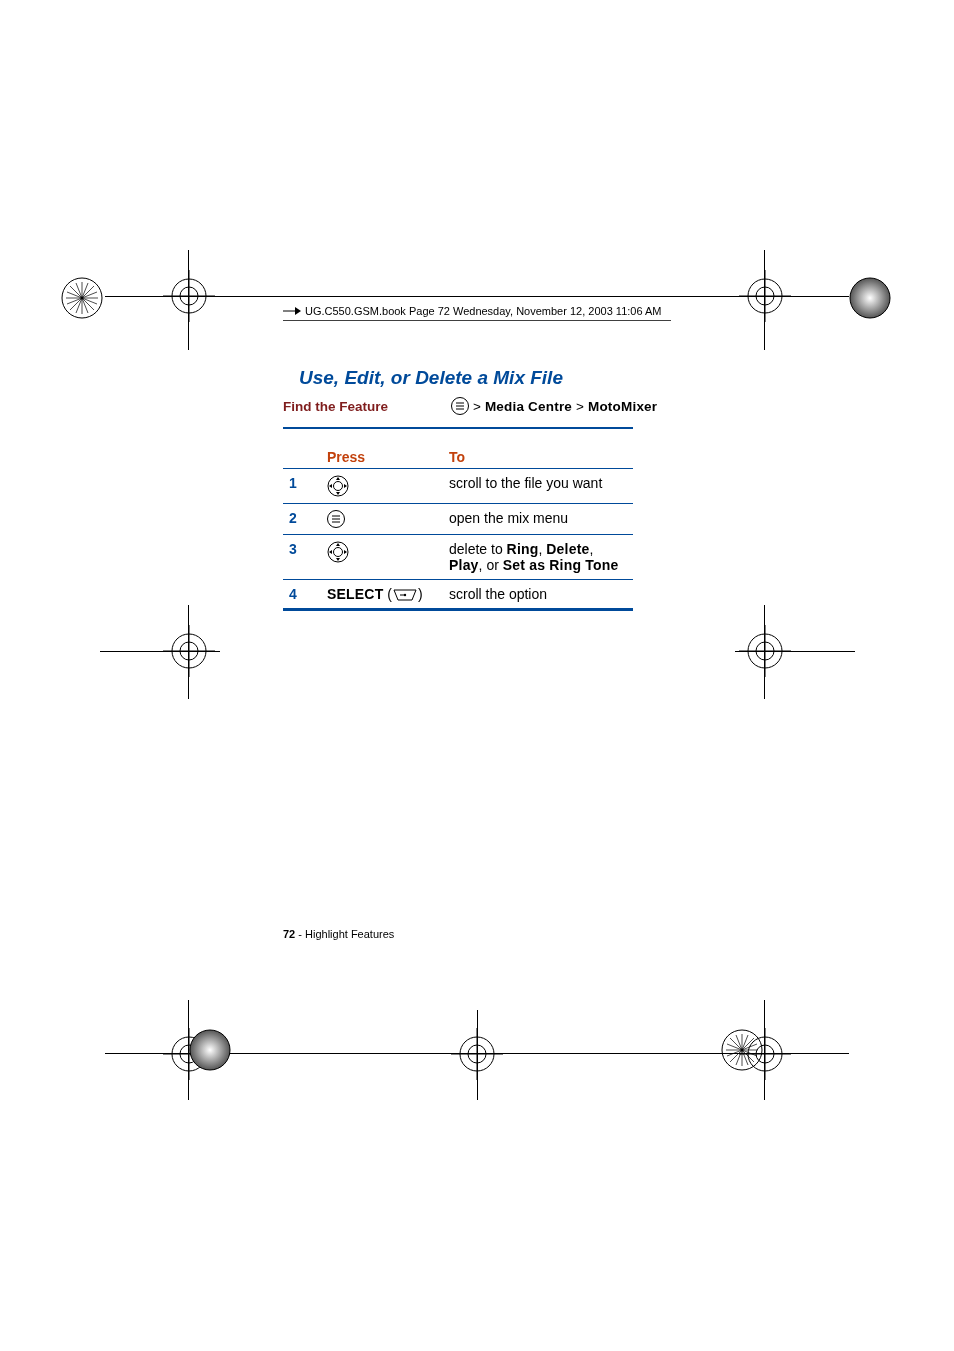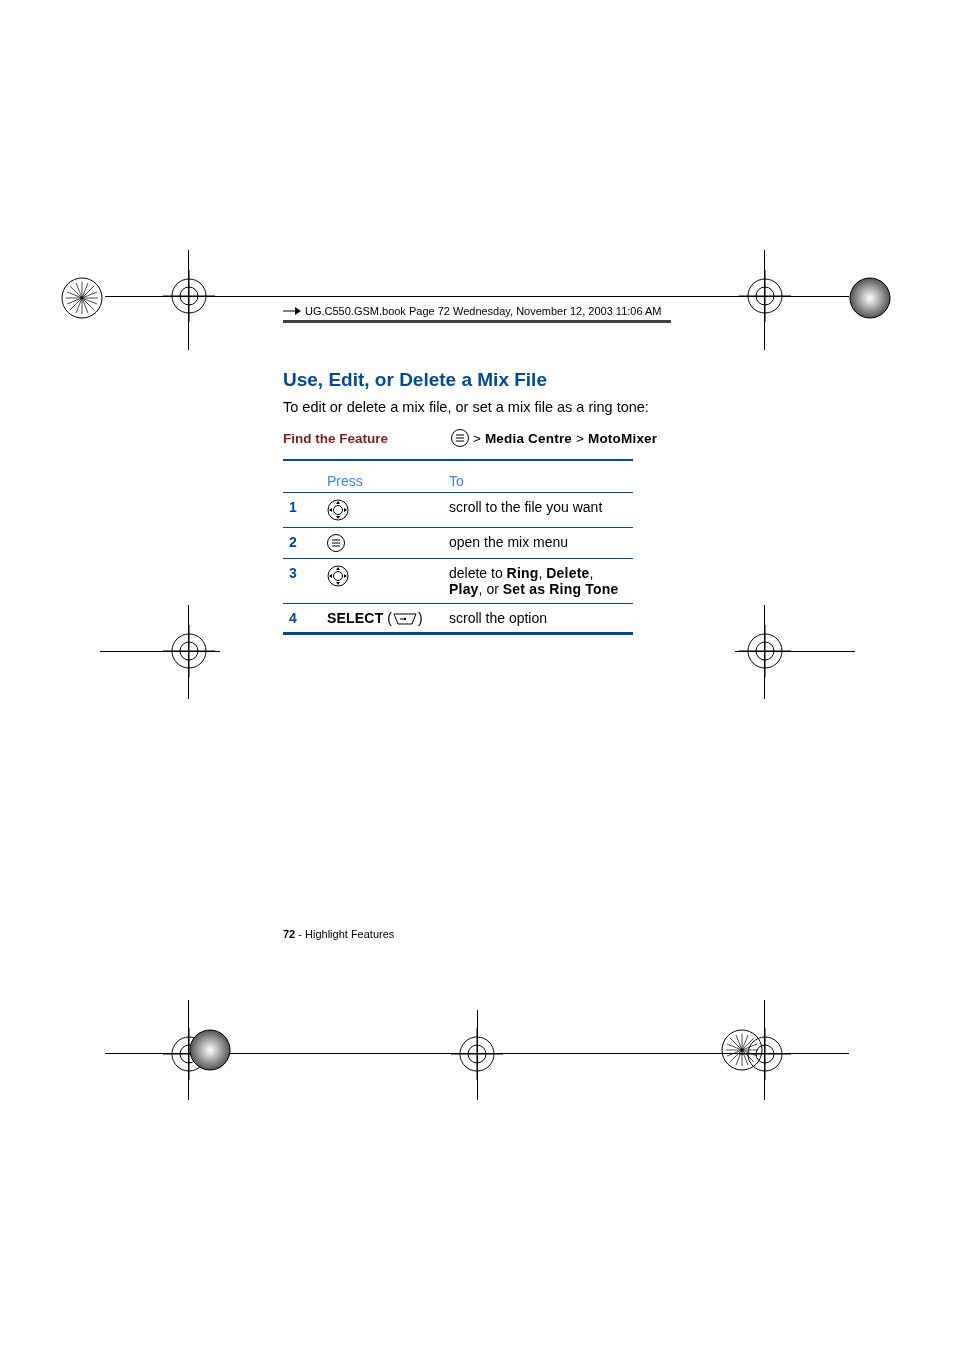--- a/index.html
+++ b/index.html
@@ -53,36 +53,37 @@
 
 .page {
   position: absolute;
   left: 283px;
   top: 305px;
   width: 388px;
 }
 
 .header-line {
   font-size: 11px;
-  border-bottom: 3px solid #404040;
+  border-bottom: 1px solid #404040;
   padding-bottom: 3px;
   margin-bottom: 46px;
   display: flex;
   align-items: flex-start;
   gap: 4px;
 }
 .header-arrow {
   display: inline-flex;
 }
 
 h2.section-title {
   color: #004a9a;
+  font-style: italic;
   font-weight: bold;
   font-size: 19px;
-  margin: 0 0 8px 0;
+  margin: 0 0 8px 16px;
 }
 .intro {
   font-size: 14.5px;
   margin: 0 0 14px 0;
 }
 .find-row {
   display: flex;
   align-items: center;
   font-size: 13.5px;
   margin-bottom: 12px;
@@ -110,26 +111,26 @@
   line-height: 1;
 }
 .bold-menu { font-family: "Arial Narrow", Arial, sans-serif; font-weight: bold; letter-spacing: 0.2px; }
 
 table.steps {
   width: 350px;
   border-collapse: collapse;
   font-size: 14px;
 }
 table.steps thead th {
-  color: #3b82f6;
-  font-weight: normal;
+  color: #c2410c;
+  font-weight: bold;
   text-align: left;
   border-top: 2px solid #004a9a;
   border-bottom: 1px solid #004a9a;
-  padding: 12px 6px 3px 6px;
+  padding: 20px 6px 3px 6px;
 }
 table.steps th.col-num { width: 26px; }
 table.steps th.col-press { width: 110px; }
 table.steps td {
   border-bottom: 1px solid #004a9a;
   padding: 6px 6px;
   vertical-align: top;
 }
 table.steps tbody tr:last-child td {
   border-bottom: 3px solid #004a9a;
@@ -291,21 +292,20 @@
     <span class="header-arrow">
       <svg width="18" height="12" viewBox="0 0 18 12">
           <line x1="0" y1="6" x2="12" y2="6" stroke="#000"></line>
           <polygon points="12,2 18,6 12,10" fill="#000"></polygon>
         </svg>
     </span>
     <span>UG.C550.GSM.book  Page 72  Wednesday, November 12, 2003  11:06 AM</span>
   </div>
 
   <h2 class="section-title">Use, Edit, or Delete a Mix File</h2>
-  <p class="intro">To edit or delete a mix file, or set a mix file as a ring tone:</p>
 
   <div class="find-row">
     <span class="label">Find the Feature</span>
     <span class="path">
       <span class="menu-icon">
         <svg width="10" height="8" viewBox="0 0 10 8">
             <line x1="1" y1="1" x2="9" y2="1" stroke="#000"></line>
             <line x1="1" y1="4" x2="9" y2="4" stroke="#000"></line>
             <line x1="1" y1="7" x2="9" y2="7" stroke="#000"></line>
           </svg>

